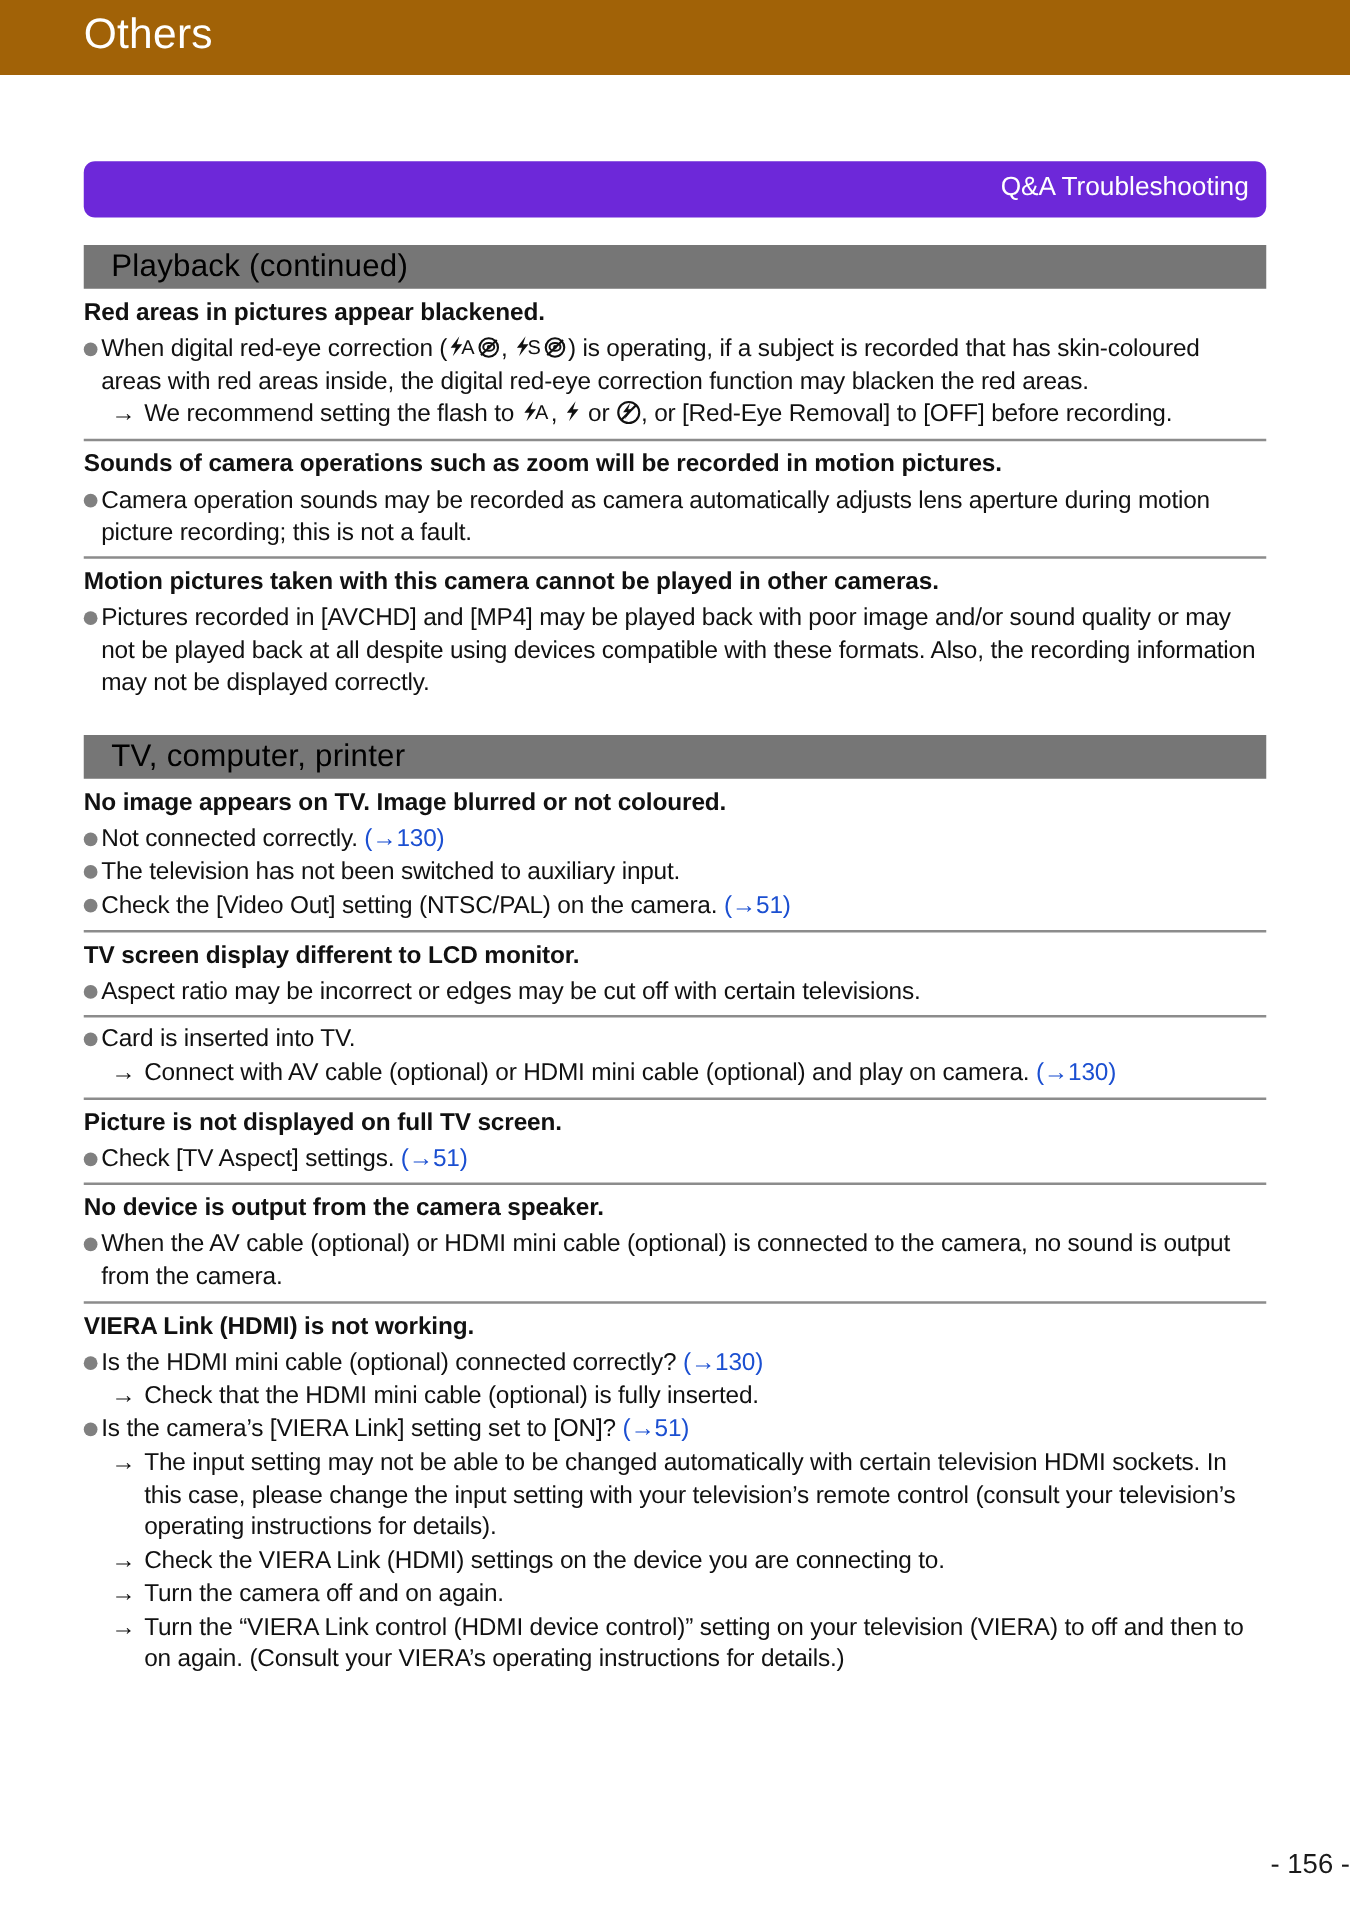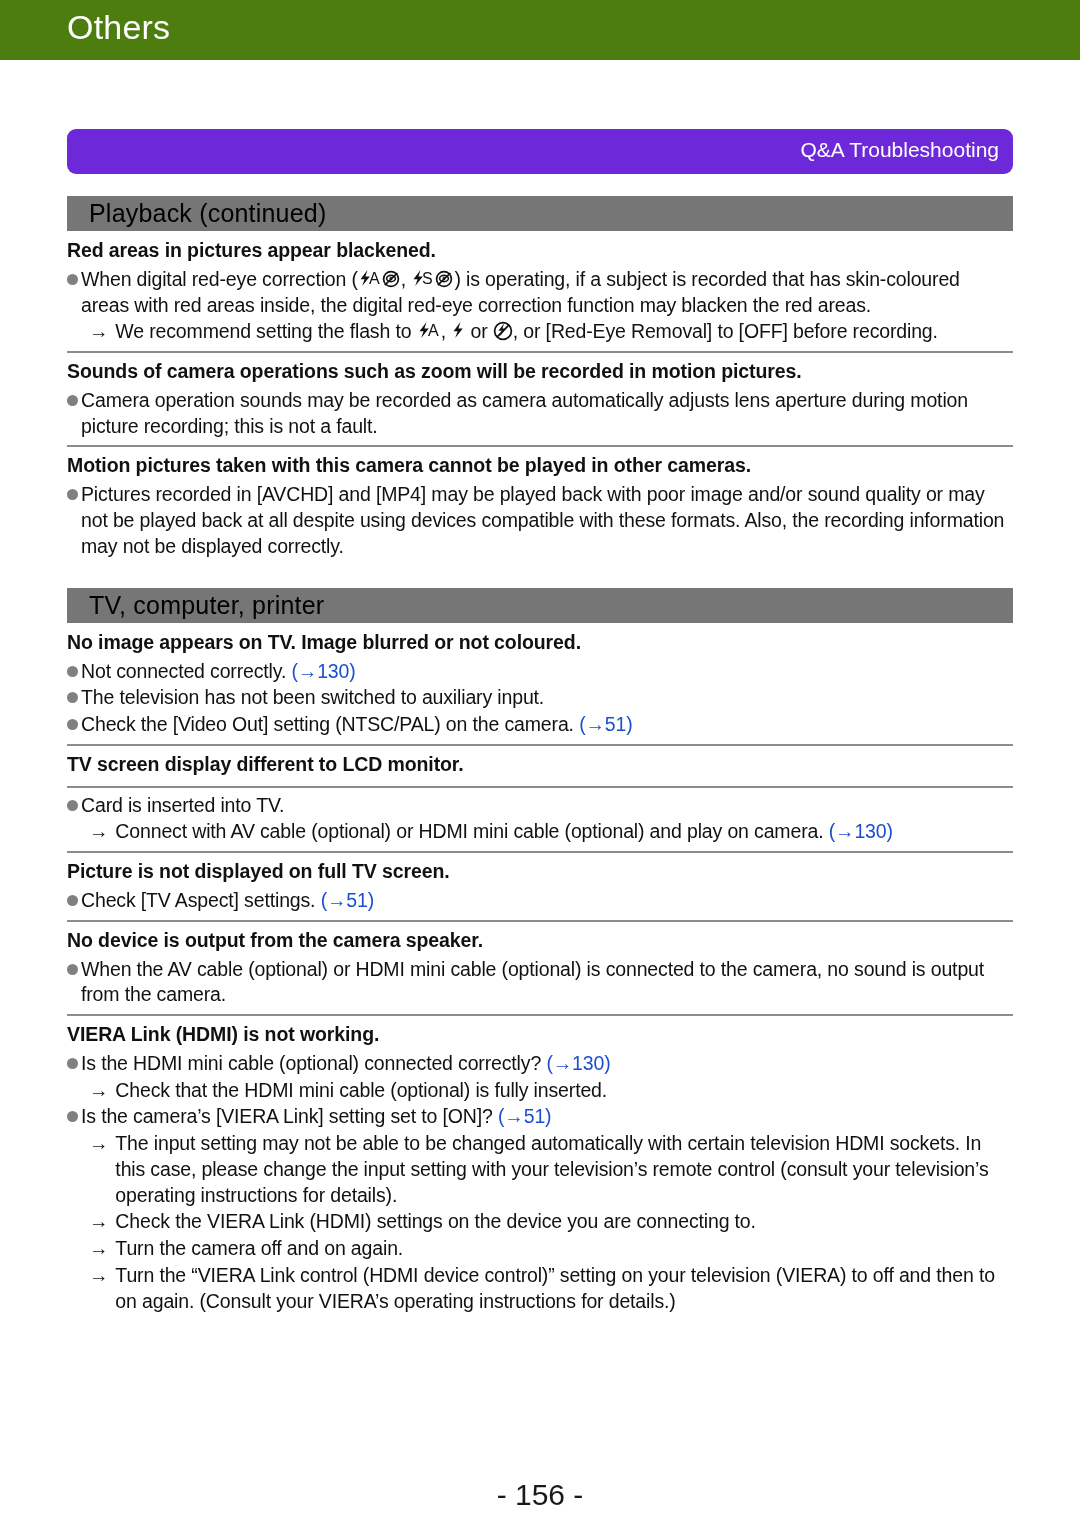--- a/index.html
+++ b/index.html
@@ -13,21 +13,21 @@
     position: relative;
     overflow: hidden;
   }
 
   
   .chapter-bar {
     position: absolute;
     left: 0; top: 0;
     width: 1080px;
     height: 60px;
-    background: #4d7c0f;
+    background: #a16207;
   }
   .chapter-bar .chapter-title {
     position: absolute;
     left: 67px;
     top: 8px;
     font-size: 34px;
     color: #ffffff;
     letter-spacing: 0.2px;
   }
 
@@ -131,22 +131,22 @@
   
   .icn { display: inline-block; vertical-align: -3px; }
   .icn svg { display: block; }
 
   
   .footer-page {
     position: absolute;
     left: 0;
     top: 1478px;
     width: 1080px;
-    text-align: center;
-    font-size: 30px;
+    text-align: right;
+    font-size: 22px;
     color: #1a1a1a;
   }
   .footer-code {
     position: absolute;
     right: 67px;
     top: 1549px;
     font-size: 20px;
     color: #4d7c0f;
   }
 </style>
@@ -230,20 +230,24 @@
         <span class="bullet-dot"></span>
         <span class="bullet-text">The television has not been switched to auxiliary input.</span>
       </div>
       <div class="bullet-row">
         <span class="bullet-dot"></span>
         <span class="bullet-text">Check the [Video Out] setting (NTSC/PAL) on the camera. <span class="ref">(→51)</span></span>
       </div>
     </div>
     <div class="qa-block">
       <div class="q-heading">TV screen display different to LCD monitor.</div>
+      <div class="bullet-row">
+        <span class="bullet-dot"></span>
+        <span class="bullet-text">Aspect ratio may be incorrect or edges may be cut off with certain televisions.</span>
+      </div>
     </div>
     <div class="qa-block">
       <div class="bullet-row">
         <span class="bullet-dot"></span>
         <span class="bullet-text">Card is inserted into TV.</span>
       </div>
       <div class="arrow-row">
         <span class="arrow-glyph">→</span>
         <span class="arrow-text">Connect with AV cable (optional) or HDMI mini cable (optional) and play on camera. <span class="ref">(→130)</span></span>
       </div>

